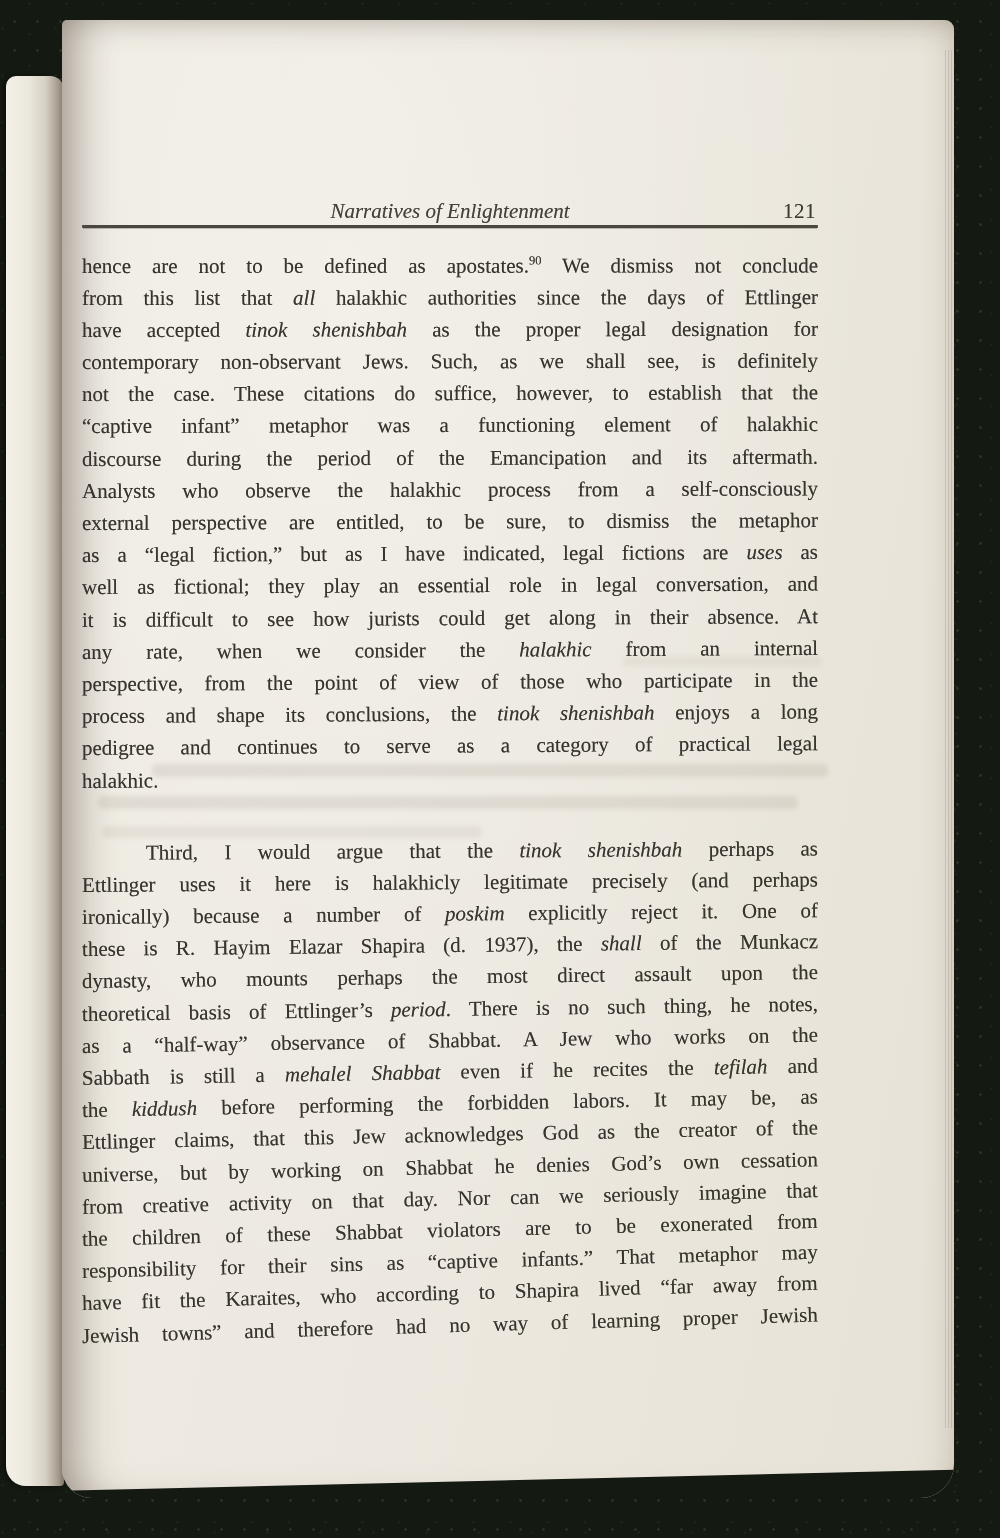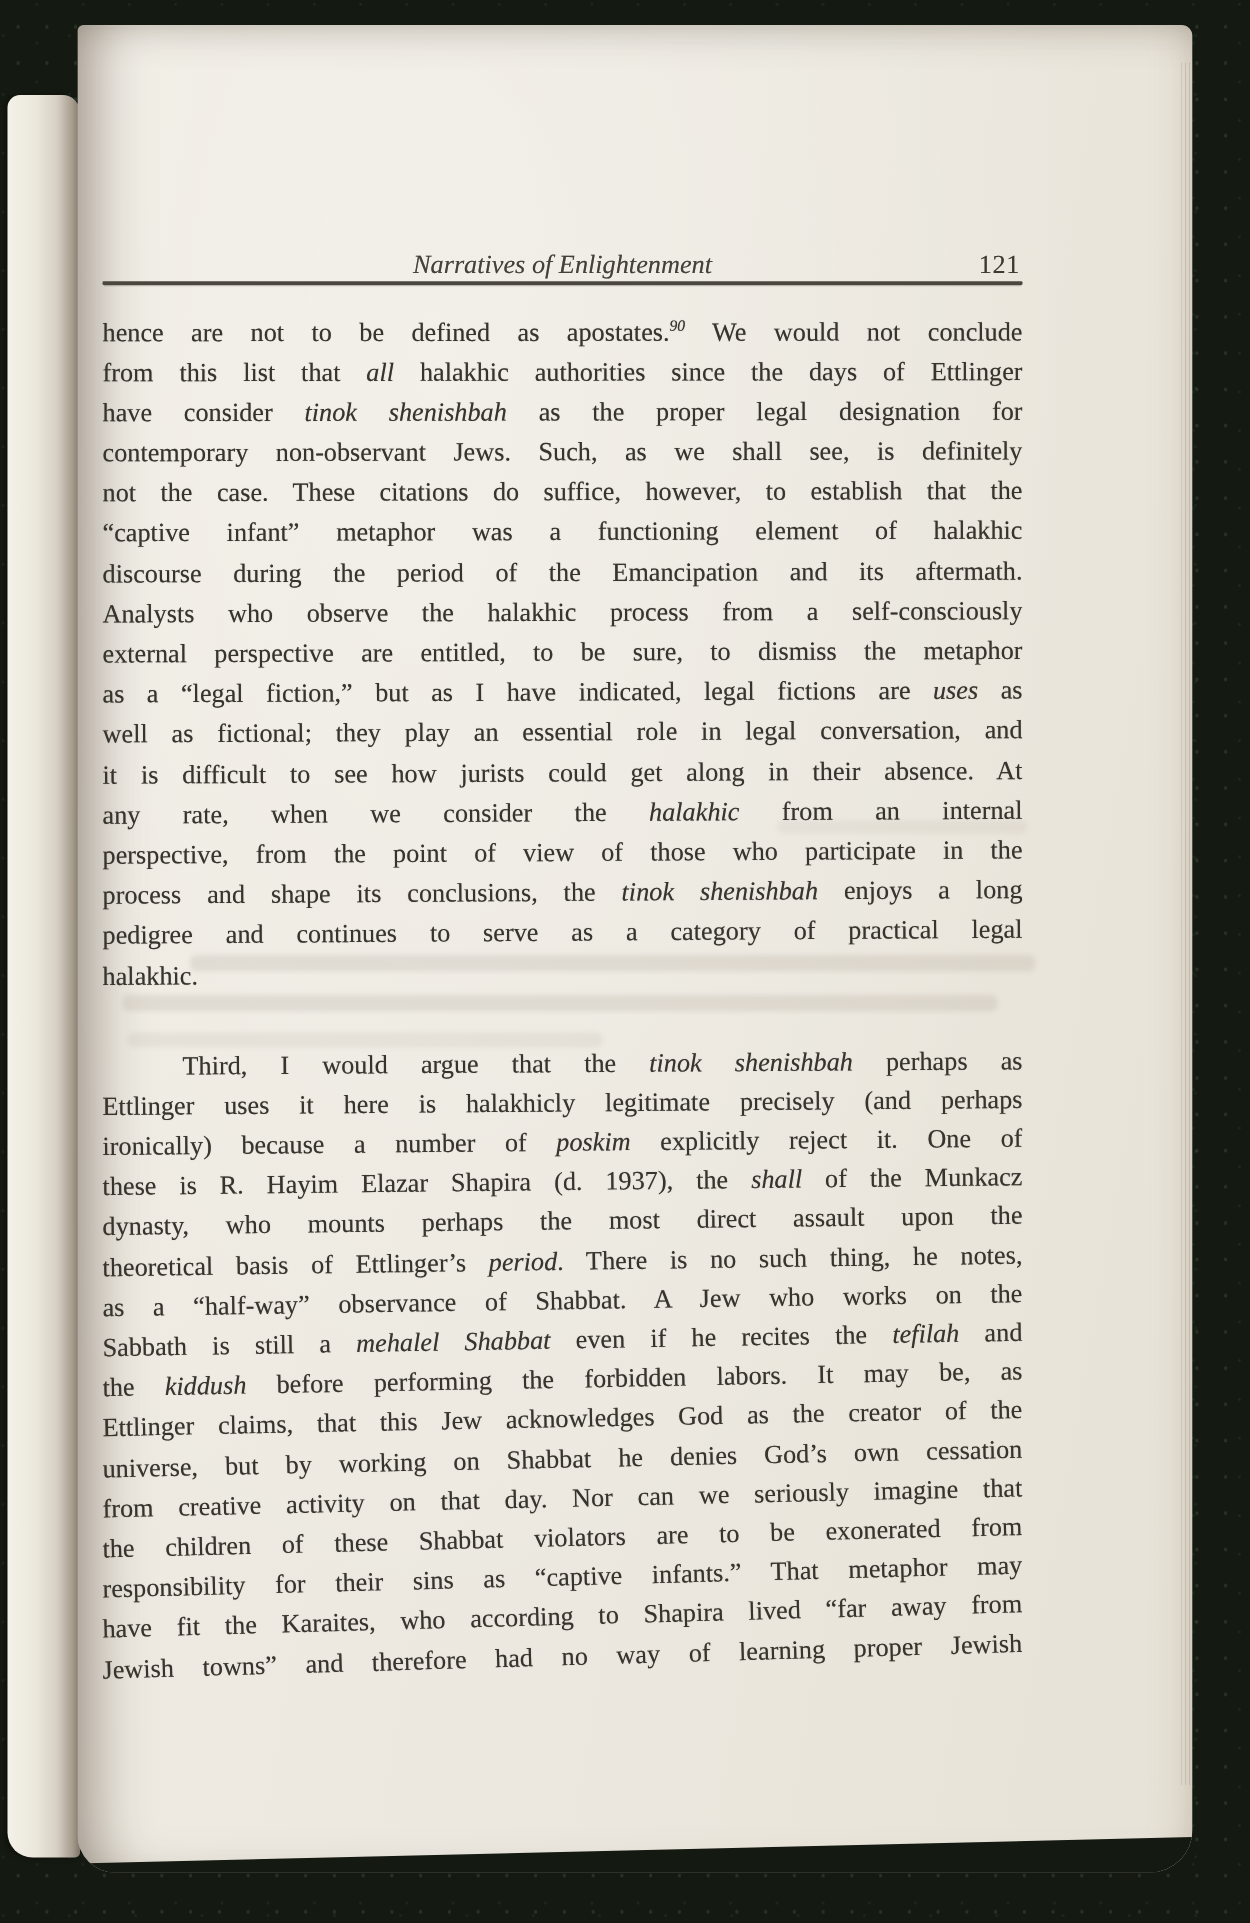--- a/index.html
+++ b/index.html
@@ -110,21 +110,20 @@
   }
   .line.flush { text-align-last: left; }
   .line.indent { text-indent: 64px; }
   .it { font-style: italic; }
   sup {
     font-size: 12.5px;
     line-height: 0;
     vertical-align: baseline;
     position: relative;
     top: -8px;
-    font-style: italic;
   }
 
   
   .bleed {
     position: absolute;
     border-radius: 5px;
     background: rgba(112,102,84,.12);
     filter: blur(2.2px);
   }
   .bleed.b1 { left: 90px;  top: 744px; width: 676px; height: 13px; }
@@ -145,23 +144,23 @@
 
   <div class="content">
     <div class="running-head">
       <span>Narratives of Enlightenment</span>
       <span class="head-num">121</span>
     </div>
     <div class="head-rule"></div>
 
     <div class="bodytext">
         <div class="para">
-          <div class="line" style="transform: rotate(-0.05deg);"><span>hence are not to be defined as apostates.</span><sup>90</sup><span> We would not conclude</span></div>
+          <div class="line" style="transform: rotate(-0.05deg);"><span>hence are not to be defined as apostates.</span><sup>90</sup><span> We dismiss not conclude</span></div>
           <div class="line" style="transform: rotate(-0.072deg);"><span>from this list that </span><span class="it">all</span><span> halakhic authorities since the days of Ettlinger</span></div>
-          <div class="line" style="transform: rotate(-0.094deg);"><span>have consider </span><span class="it">tinok shenishbah</span><span> as the proper legal designation for</span></div>
+          <div class="line" style="transform: rotate(-0.094deg);"><span>have accepted </span><span class="it">tinok shenishbah</span><span> as the proper legal designation for</span></div>
           <div class="line" style="transform: rotate(-0.116deg);"><span>contemporary non-observant Jews. Such, as we shall see, is definitely</span></div>
           <div class="line" style="transform: rotate(-0.138deg);"><span>not the case. These citations do suffice, however, to establish that the</span></div>
           <div class="line" style="transform: rotate(-0.16deg);"><span>“captive infant” metaphor was a functioning element of halakhic</span></div>
           <div class="line" style="transform: rotate(-0.182deg);"><span>discourse during the period of the Emancipation and its aftermath.</span></div>
           <div class="line" style="transform: rotate(-0.204deg);"><span>Analysts who observe the halakhic process from a self-consciously</span></div>
           <div class="line" style="transform: rotate(-0.226deg);"><span>external perspective are entitled, to be sure, to dismiss the metaphor</span></div>
           <div class="line" style="transform: rotate(-0.248deg);"><span>as a “legal fiction,” but as I have indicated, legal fictions are </span><span class="it">uses</span><span> as</span></div>
           <div class="line" style="transform: rotate(-0.27deg);"><span>well as fictional; they play an essential role in legal conversation, and</span></div>
           <div class="line" style="transform: rotate(-0.292deg);"><span>it is difficult to see how jurists could get along in their absence. At</span></div>
           <div class="line" style="transform: rotate(-0.314deg);"><span>any rate, when we consider the </span><span class="it">halakhic</span><span> from an internal</span></div>

